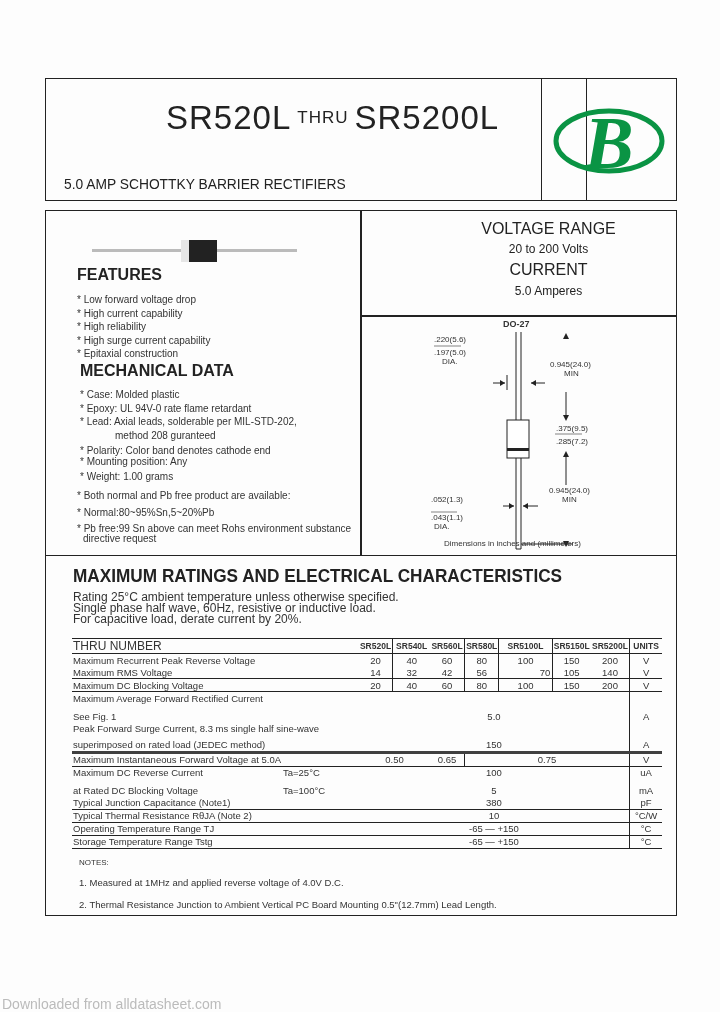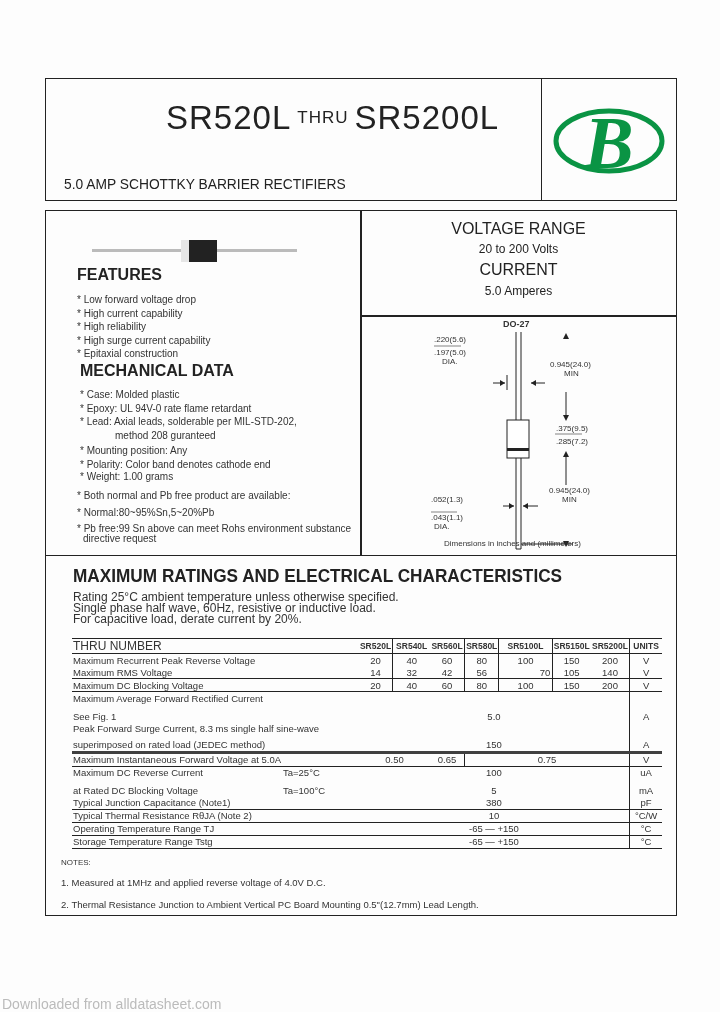--- a/index.html
+++ b/index.html
@@ -13,27 +13,27 @@
   .sec-h { position:absolute; font-weight:bold; font-size:16px; white-space:nowrap; }
   .list { position:absolute; font-size:10px; color:#333; line-height:13.5px; white-space:nowrap; }
   .list div { margin:0; }
   .vr { position:absolute; text-align:center; width:100%; }
   .dim { position:absolute; font-size:8px; color:#333; white-space:nowrap; line-height:9px; }
   .mr-h { position:absolute; left:73px; top:565px; font-weight:bold; font-size:18.5px; white-space:nowrap; transform:scaleX(0.93); transform-origin:left; }
   .cond { position:absolute; left:73px; top:592px; font-size:12px; line-height:11px; color:#333; white-space:nowrap; }
   table.rt { position:absolute; left:72px; top:638px; width:590px; border-collapse:collapse; font-size:9.5px; color:#333; }
   table.rt td { padding:0 1px; height:12px; white-space:nowrap; }
   .c { text-align:center; }
-  .notes { position:absolute; left:61px; top:858px; font-size:9.5px; color:#333; white-space:nowrap; }
+  .notes { position:absolute; left:79px; top:858px; font-size:9.5px; color:#333; white-space:nowrap; }
   .footer { position:absolute; left:2px; top:996px; font-size:14px; color:#bbb; }
 </style>
 </head>
 <body>
 
-<div class="box" style="left:45px;top:78px;width:497px;height:123px;">
+<div class="box" style="left:45px;top:78px;width:542px;height:123px;">
   <div class="title-main">
     <span>SR520L</span><span class="thru">THRU</span><span>SR5200L</span>
   </div>
   <div class="subtitle">5.0 AMP SCHOTTKY BARRIER RECTIFIERS</div>
 </div>
 
 <div class="box" style="left:541px;top:78px;width:136px;height:123px;">
   <svg width="133" height="120" viewBox="0 0 133 120" style="position:absolute;left:0;top:0;">
     <ellipse cx="67" cy="62" rx="53" ry="30" fill="none" stroke="#0a9444" stroke-width="5"></ellipse>
     <text x="67" y="89" text-anchor="middle" font-family="Liberation Serif, serif" font-size="74" font-weight="bold" font-style="italic" fill="#0a9444">B</text>
@@ -58,30 +58,30 @@
   <div>* High surge current capability</div>
   <div>* Epitaxial construction</div>
 </div>
 
 <div class="sec-h" style="left:80px;top:362px;">MECHANICAL DATA</div>
 <div class="list" style="left:80px;top:388px;">
   <div>* Case: Molded plastic</div>
   <div>* Epoxy: UL 94V-0 rate flame retardant</div>
   <div>* Lead: Axial leads, solderable per MIL-STD-202,</div>
   <div style="padding-left:35px;margin-bottom:3px;">method 208 guranteed</div>
+  <div style="line-height:11px;">* Polarity: Color band denotes cathode end</div>
   <div style="line-height:11px;margin-bottom:3px;">* Mounting position: Any</div>
-  <div style="line-height:11px;">* Polarity: Color band denotes cathode end</div>
   <div style="margin-bottom:5px;">* Weight: 1.00 grams</div>
   <div style="margin-left:-3px;margin-bottom:4px;">* Both normal and Pb free product are available:</div>
   <div style="margin-left:-3px;margin-bottom:4px;">* Normal:80~95%Sn,5~20%Pb</div>
   <div style="margin-left:-3px;line-height:10px;">* Pb free:99 Sn above can meet Rohs environment substance</div>
   <div style="padding-left:3px;line-height:10px;">directive request</div>
 </div>
 
-<div class="abs" style="left:360px;top:210px;width:317px;height:105px;">
+<div class="abs" style="left:360px;top:210px;width:317px;height:105px;padding-left:20px;">
   <div class="vr" style="top:10px;font-size:16px;">VOLTAGE RANGE</div>
   <div class="vr" style="top:32px;font-size:12px;">20 to 200 Volts</div>
   <div class="vr" style="top:51px;font-size:16px;">CURRENT</div>
   <div class="vr" style="top:74px;font-size:12px;">5.0 Amperes</div>
 </div>
 
 <div class="abs" style="left:360px;top:315px;width:317px;height:240px;">
   <div class="dim" style="left:143px;top:5px;font-weight:bold;font-size:9px;">DO-27</div>
   <svg width="317" height="240" style="position:absolute;left:0;top:0;">
     <g stroke="#222" fill="none" stroke-width="1">

